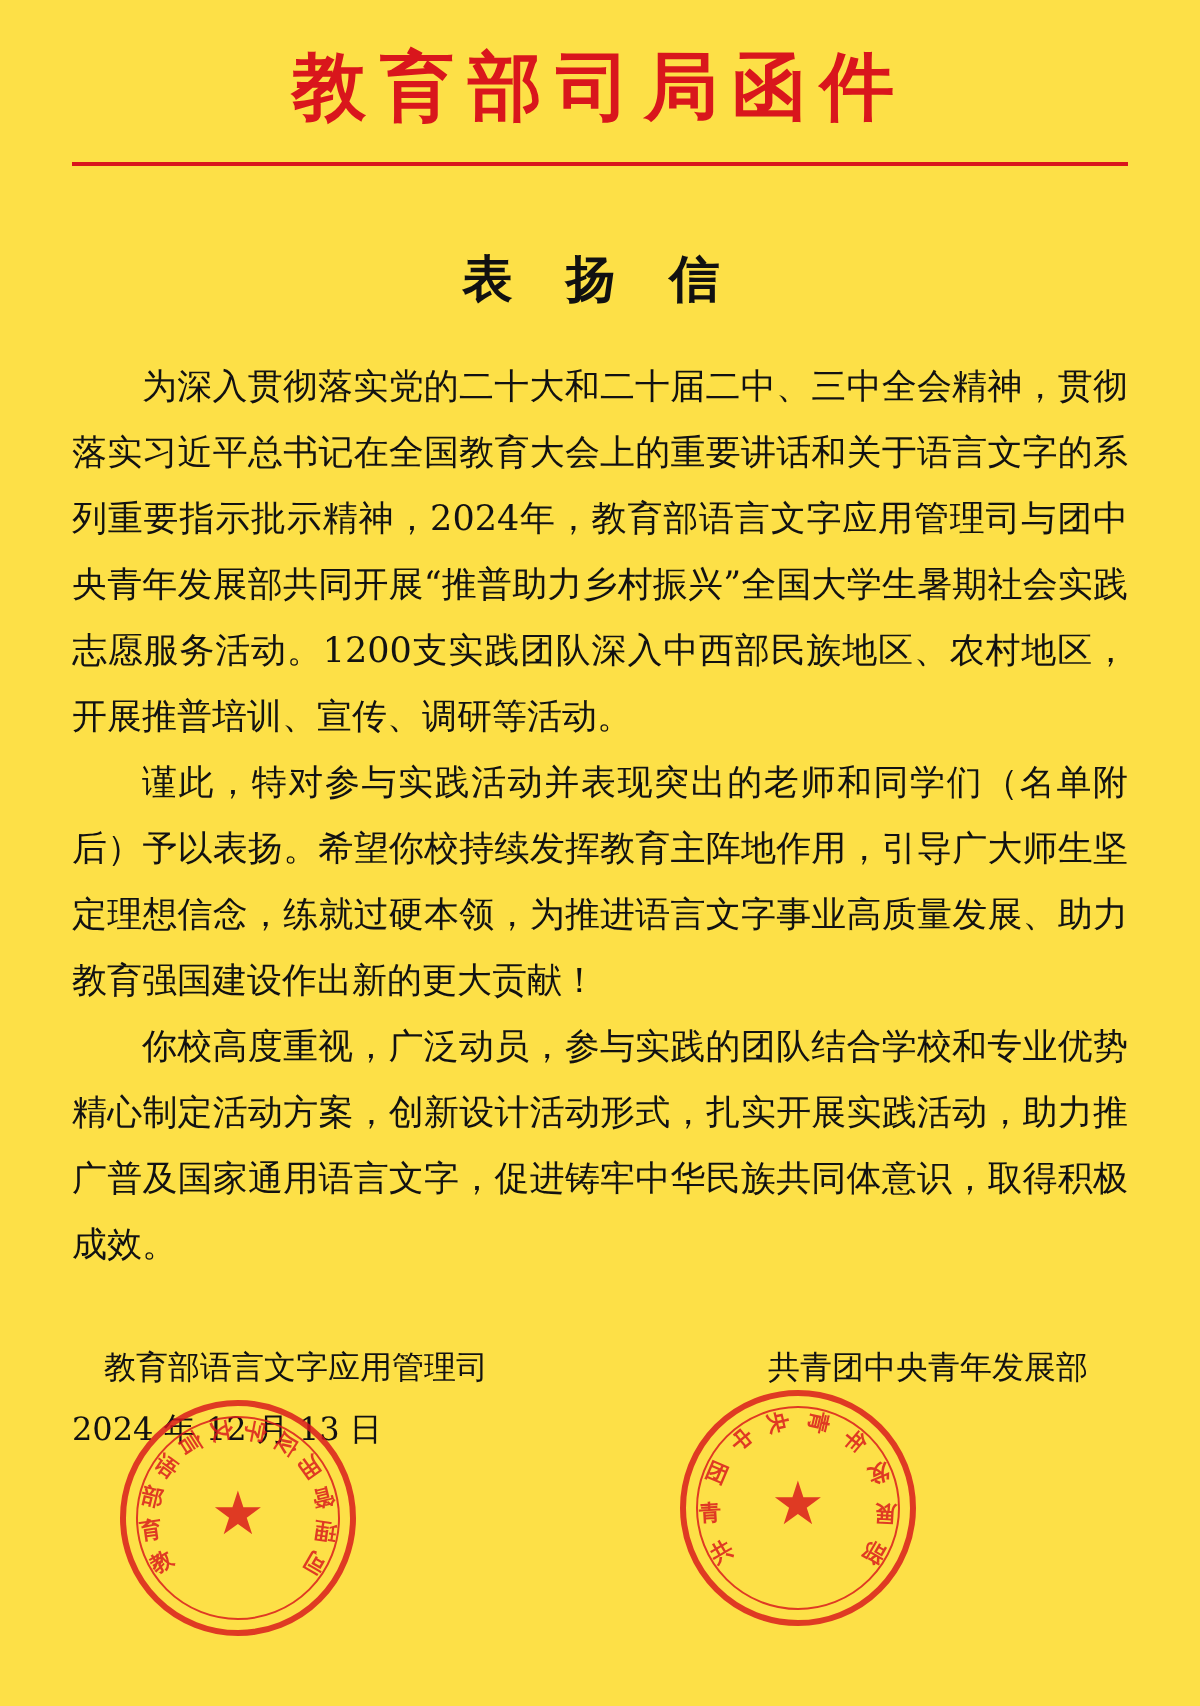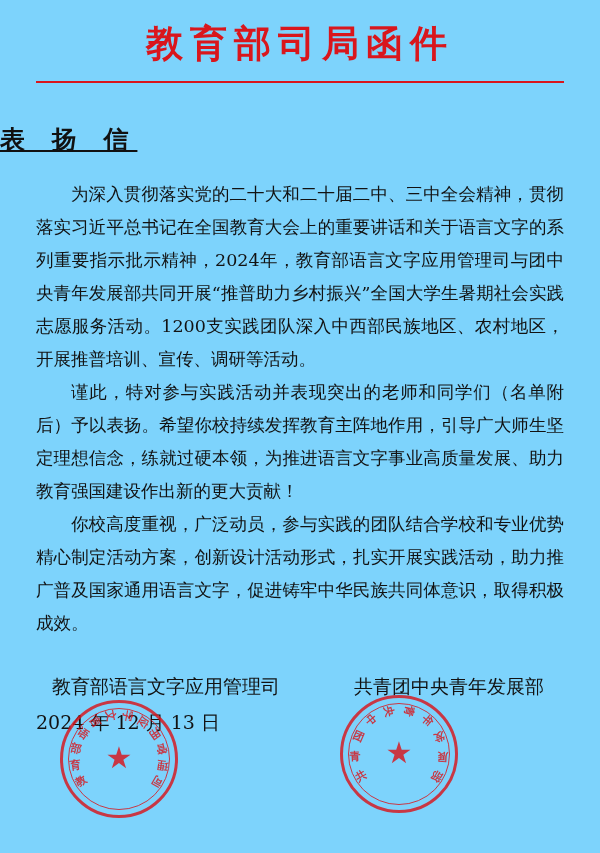--- a/index.html
+++ b/index.html
@@ -10,21 +10,21 @@
     width: 600px;
     height: 853px;
     background: #ffffff;
     font-family: "DejaVu Serif", "Liberation Serif", serif;
     overflow: hidden;
   }
   .page {
     position: relative;
     width: 600px;
     height: 853px;
-    background: #7dd3fc;
+    background: #fde047;
     box-sizing: border-box;
     padding: 0;
   }
   .letterhead {
     text-align: center;
     padding-top: 22px;
   }
   .letterhead-title {
     color: #d9161c;
     font-size: 37px;
@@ -33,28 +33,27 @@
     font-family: "DejaVu Serif", "Liberation Serif", serif;
     line-height: 1.15;
     white-space: nowrap;
   }
   .rule {
     margin: 16px 36px 0 36px;
     border-top: 2px solid #d9161c;
     height: 0;
   }
   .doc-title {
-    text-align: left;
+    text-align: center;
     font-size: 25px;
     font-weight: bold;
     letter-spacing: 9px;
     color: #111111;
     margin-top: 40px;
     margin-bottom: 6px;
-    text-decoration: underline;
   }
   .body-area {
     padding: 0 36px 0 36px;
     margin-top: 22px;
     color: #121212;
     font-size: 17.5px;
     line-height: 33px;
     text-align: justify;
     text-justify: inter-ideograph;
   }
@@ -63,21 +62,21 @@
     padding-left: 2px;
   }
   .para {
     text-indent: 2em;
     margin: 0;
   }
   .sign-area {
     position: relative;
     margin-top: 34px;
     padding: 0 36px;
-    font-size: 19px;
+    font-size: 16px;
     color: #121212;
     height: 120px;
   }
   .sign-row {
     display: flex;
     justify-content: space-between;
     align-items: flex-end;
     padding-left: 16px;
     padding-right: 20px;
   }

